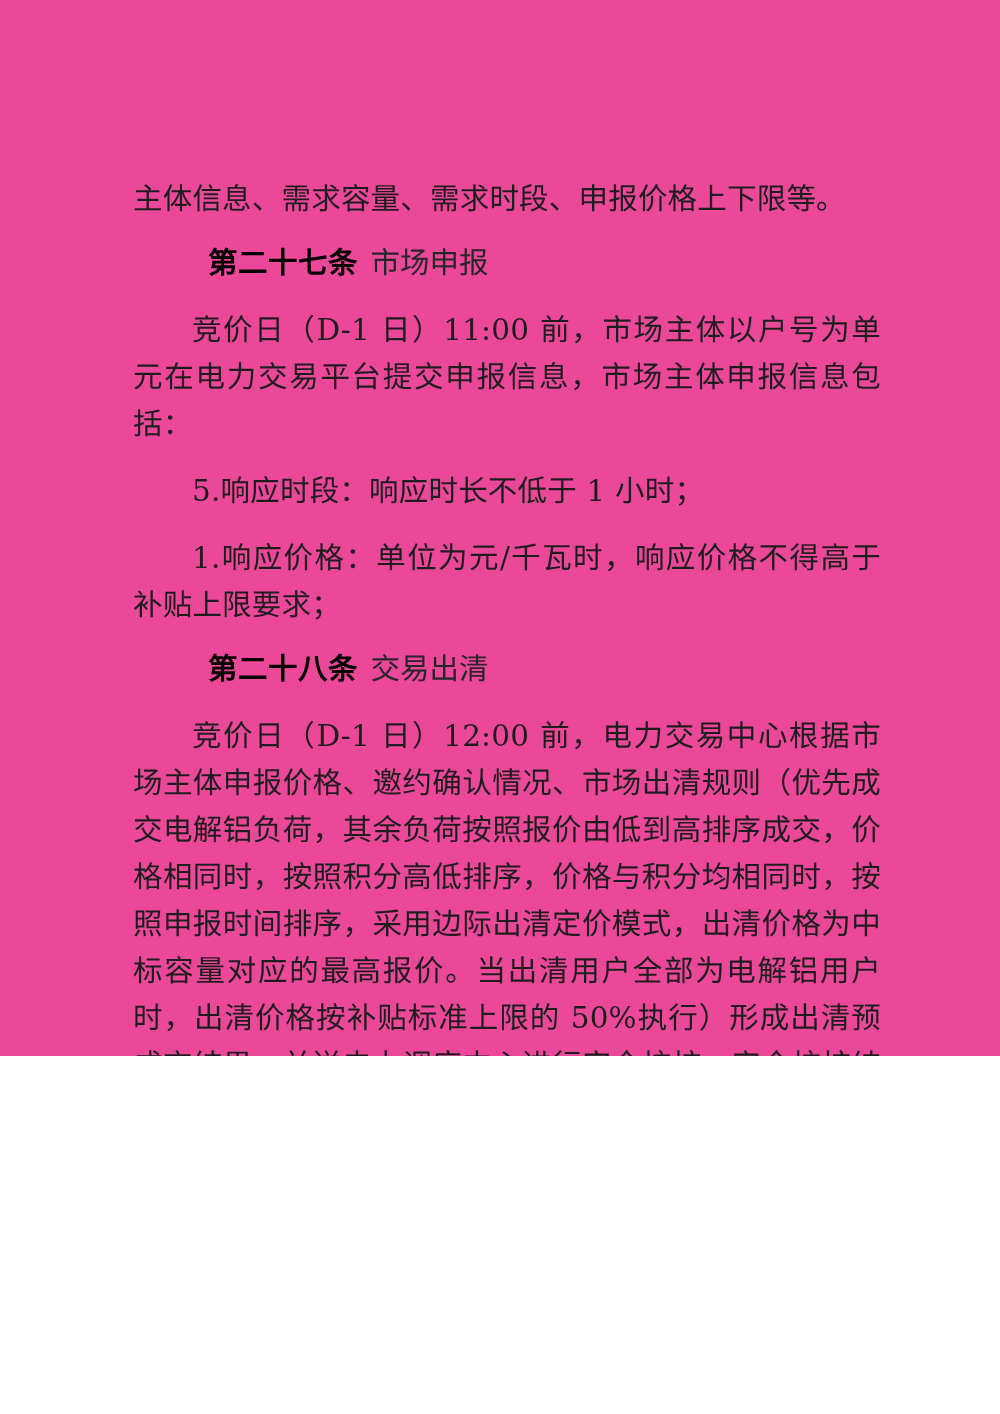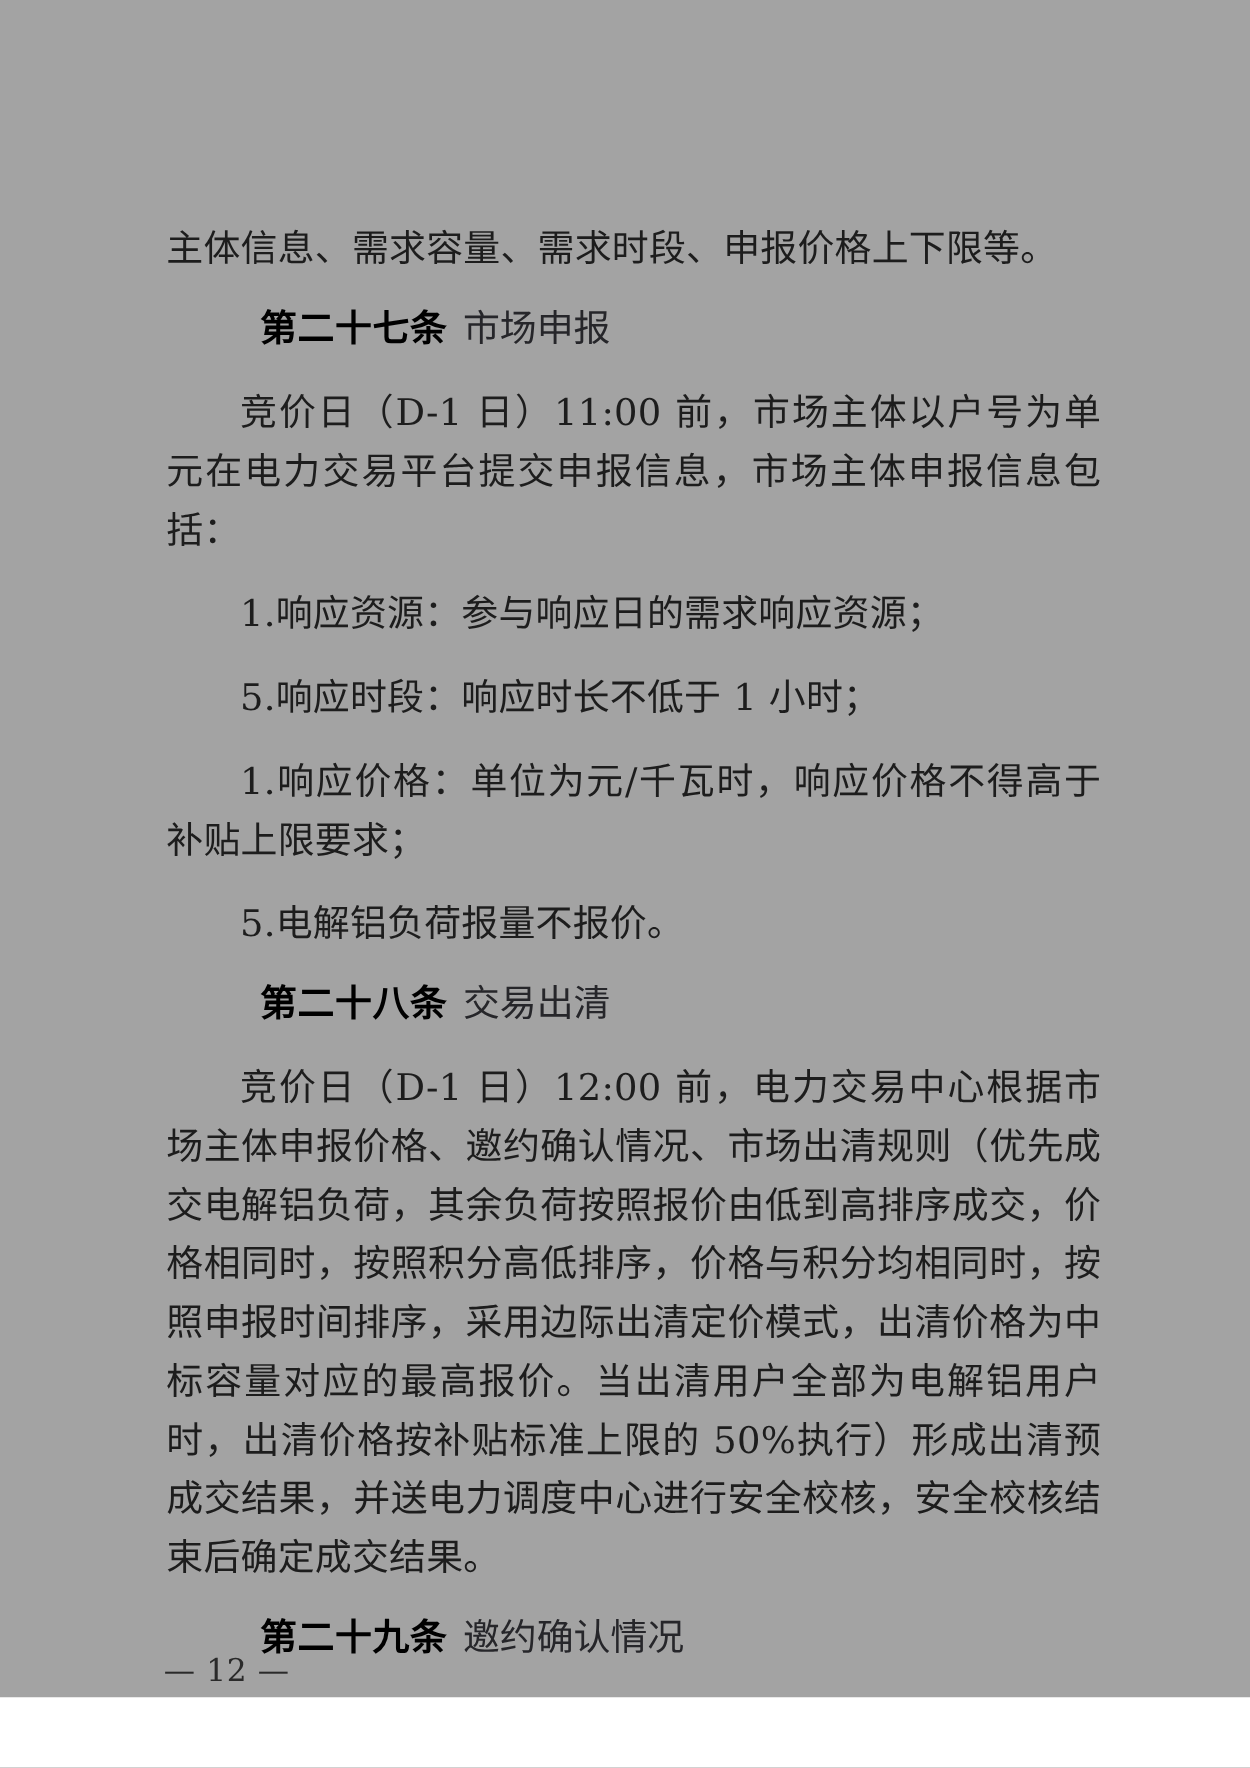--- a/index.html
+++ b/index.html
@@ -10,23 +10,23 @@
   }
 
   body {
     font-family: "DejaVu Serif", "Liberation Serif", serif;
     color: #1a1a1a;
   }
 
   .page {
     position: relative;
     width: 1000px;
-    height: 1358px;
+    height: 1056px;
     margin: 0 auto;
-    background: #a3a3a3;
+    background: #ec4899;
     overflow: hidden;
     box-sizing: border-box;
   }
 
   .text-column {
     position: absolute;
     left: 133px;
     top: 176px;
     width: 748px;
   }
@@ -97,28 +97,26 @@
   <div class="text-column">
 
     <p class="para">主体信息、需求容量、需求时段、申报价格上下限等。</p>
 
     <p class="heading">
       <span class="article-no">第二十七条</span><span class="article-title">市场申报</span>
     </p>
 
     <p class="para indent">竞价日（D-1 日）11:00 前，市场主体以户号为单元在电力交易平台提交申报信息，市场主体申报信息包括：</p>
 
-    <p class="para indent">1.响应资源：参与响应日的需求响应资源；</p>
 
 
     <p class="para indent">5.响应时段：响应时长不低于 1 小时；</p>
 
     <p class="para indent">1.响应价格：单位为元/千瓦时，响应价格不得高于补贴上限要求；</p>
 
-    <p class="para indent">5.电解铝负荷报量不报价。</p>
 
     <p class="heading">
       <span class="article-no">第二十八条</span><span class="article-title">交易出清</span>
     </p>
 
     <p class="para indent">竞价日（D-1 日）12:00 前，电力交易中心根据市场主体申报价格、邀约确认情况、市场出清规则（优先成交电解铝负荷，其余负荷按照报价由低到高排序成交，价格相同时，按照积分高低排序，价格与积分均相同时，按照申报时间排序，采用边际出清定价模式，出清价格为中标容量对应的最高报价。当出清用户全部为电解铝用户时，出清价格按补贴标准上限的 50%执行）形成出清预成交结果，并送电力调度中心进行安全校核，安全校核结束后确定成交结果。</p>
 
     <p class="heading">
       <span class="article-no">第二十九条</span><span class="article-title">邀约确认情况</span>
     </p>

